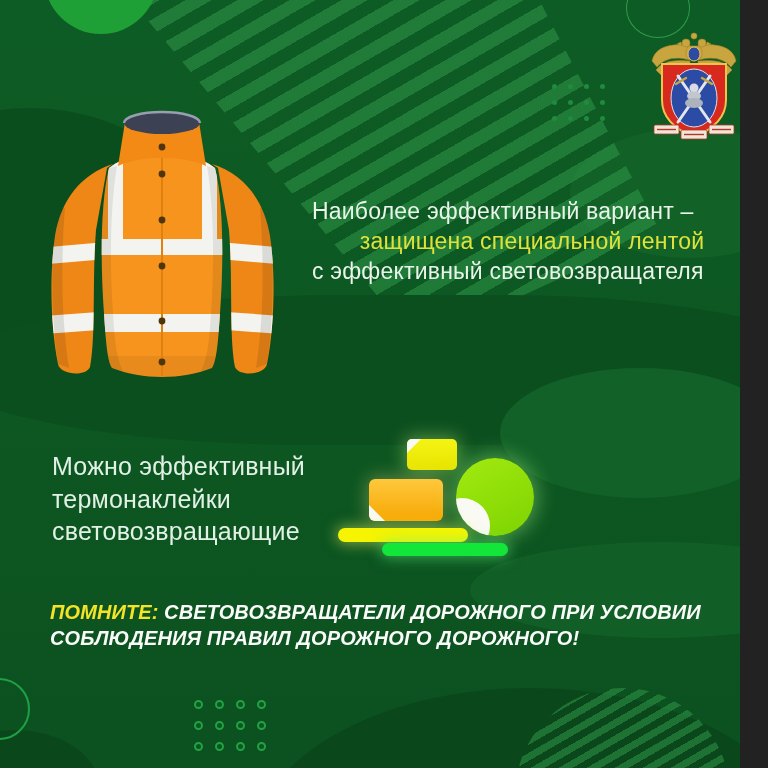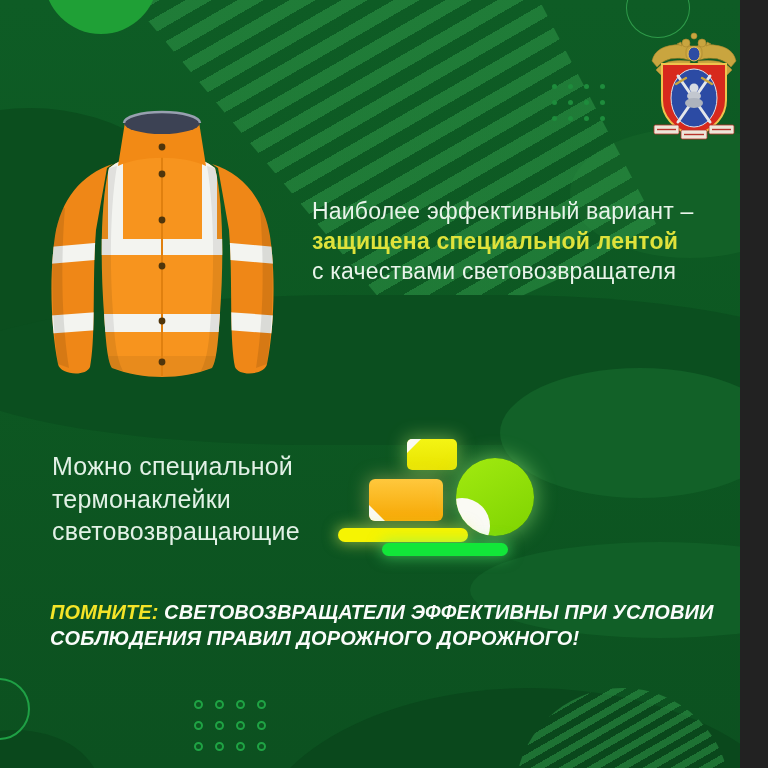--- a/index.html
+++ b/index.html
@@ -31,21 +31,21 @@
   .ring{position:absolute;border-radius:50%;background:transparent;}
   .ring-topright{left:626px;top:-22px;width:62px;height:58px;border:1.5px solid #2F9B4A;}
   .ring-bottomleft{left:-32px;top:678px;width:58px;height:58px;border:2px solid #1FA045;}
   .dots{position:absolute;display:grid;grid-template-columns:repeat(4,auto);}
   .dots-top{left:552px;top:84px;gap:11px;}
   .dots-top i{width:5px;height:5px;border-radius:50%;background:#1E8C3C;}
   .dots-bottom{left:194px;top:700px;gap:12px;}
   .dots-bottom i{width:9px;height:9px;border-radius:50%;border:2.5px solid #1FA344;box-sizing:border-box;background:rgba(16,90,35,.4);}
   
   .main-paragraph{left:312px;top:196px;width:440px;color:#E9F4EA;font-size:23px;font-weight:500;line-height:30px;letter-spacing:.2px;}
-  .main-paragraph .hl{color:#DFE23B;font-weight:700;}
+  .main-paragraph .hl{color:#DFE23B;font-weight:400;text-align:center;}
   .secondary-paragraph{left:52px;top:450px;width:300px;color:#E2F1E6;font-size:25px;font-weight:500;line-height:32.5px;letter-spacing:.2px;}
   .footer-warning{left:50px;top:599px;width:690px;color:#FAFCFA;font-size:20px;font-weight:700;font-style:italic;line-height:26px;letter-spacing:.1px;}
   .footer-warning .label{color:#F4E428;}
   
   .sticker{position:absolute;}
   .note-small{left:407px;top:439px;width:50px;height:31px;border-radius:5px;overflow:hidden;
     background:linear-gradient(180deg,#F4F414,#E8E400);box-shadow:0 0 18px 2px rgba(214,255,120,.40);}
   .note-small::before{content:'';position:absolute;left:0;top:0;width:14px;height:14px;background:#FAFAF4;clip-path:polygon(0 0,100% 0,0 100%);}
   .note-orange{left:369px;top:479px;width:74px;height:42px;border-radius:6px;overflow:hidden;
     background:linear-gradient(180deg,#FFC83D,#F6A702);box-shadow:0 0 18px 2px rgba(255,225,130,.35);}
@@ -201,35 +201,35 @@
         <line x1="9" y1="99.5" x2="28" y2="99.5"></line>
         <line x1="36" y1="104.5" x2="56" y2="104.5"></line>
         <line x1="64" y1="99.5" x2="83" y2="99.5"></line>
       </g>
     </g>
   </svg>
 
   <div class="abs main-paragraph">
     <div>Наиболее эффективный вариант –</div>
     <div class="hl">защищена специальной лентой</div>
-    <div>с качествами световозвращателя</div>
+    <div>с эффективный световозвращателя</div>
   </div>
 
   <div class="abs secondary-paragraph">
-    <div>Можно специальной</div>
+    <div>Можно эффективный</div>
     <div>термонаклейки</div>
     <div>световозвращающие</div>
   </div>
 
   <div>
     <div class="sticker note-small"></div>
     <div class="sticker note-orange"></div>
     <div class="sticker circle-sticker"></div>
     <div class="sticker bar-yellow"></div>
     <div class="sticker bar-green"></div>
   </div>
 
   <div class="abs footer-warning">
-    <div><span class="label">ПОМНИТЕ:</span><span> СВЕТОВОЗВРАЩАТЕЛИ ЭФФЕКТИВНЫ ПРИ УСЛОВИИ</span></div>
+    <div><span class="label">ПОМНИТЕ:</span><span> СВЕТОВОЗВРАЩАТЕЛИ ДОРОЖНОГО ПРИ УСЛОВИИ</span></div>
     <div>СОБЛЮДЕНИЯ ПРАВИЛ ДОРОЖНОГО ДОРОЖНОГО!</div>
   </div>
 
 </div>
 
 </body></html>

